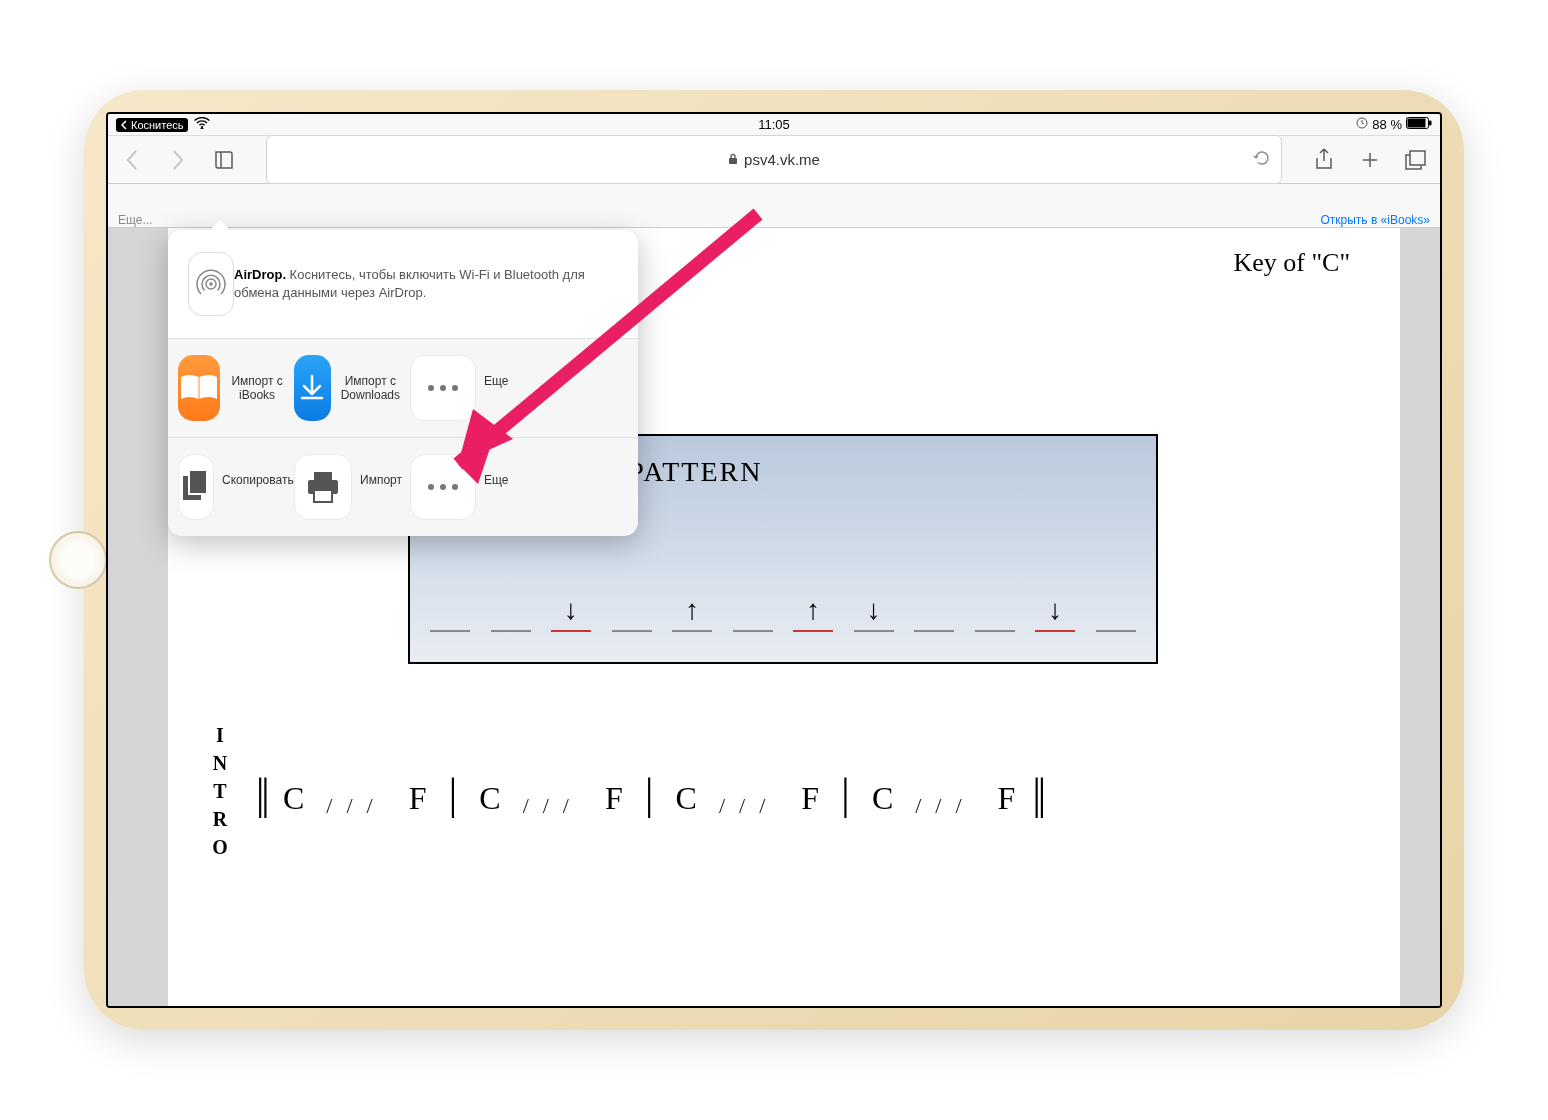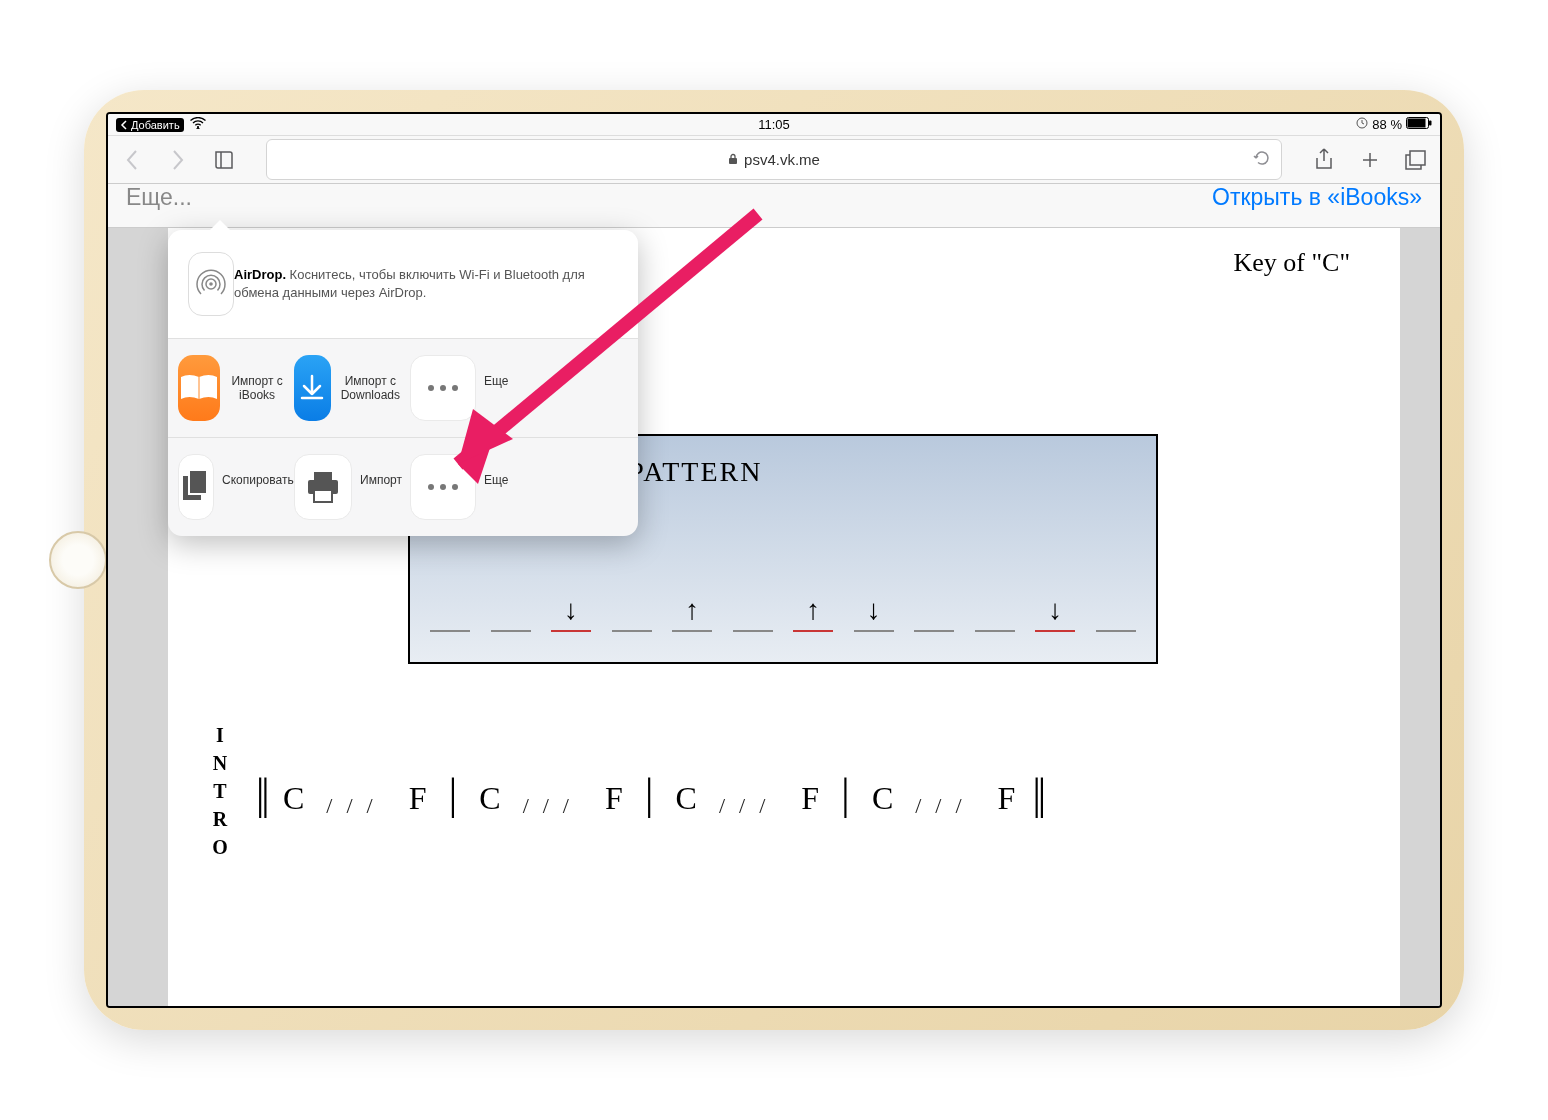--- a/index.html
+++ b/index.html
@@ -88,21 +88,21 @@
   width: 28px;
   height: 28px;
   display: flex;
   align-items: center;
   justify-content: center;
   color: #8e8e93;
 }
 .tb-btn.active { color: #5b5b5e; }
 .url-bar {
   flex: 1;
-  height: 41px;
+  height: 49px;
   background: #fff;
   border: 1px solid #d4d4d4;
   border-radius: 6px;
   display: flex;
   align-items: center;
   justify-content: center;
   gap: 6px;
   font-size: 15px;
   color: #333;
   margin: 0 10px;
@@ -111,24 +111,24 @@
 .url-reload {
   position: absolute;
   right: 10px;
   color: #8e8e93;
 }
 .sub-toolbar {
   height: 44px;
   background: #f8f8f8;
   border-bottom: 1px solid #ccc;
   display: flex;
-  align-items: flex-start;
+  align-items: flex-end;
   justify-content: space-between;
-  padding: 0 18px;
-  font-size: 23px;
+  padding: 0 10px;
+  font-size: 12px;
 }
 .more-label { color: #888; }
 .open-ibooks { color: #007aff; margin-left: 24px; }
 .content-area {
   position: absolute;
   top: 114px;
   left: 0;
   right: 0;
   bottom: 0;
   background: #d5d5d5;
@@ -315,21 +315,21 @@
   <div class="home-button"></div>
   <div class="camera"></div>
   <div class="screen">
 
     <div class="status-bar">
       <div class="status-left">
         <span class="back-app">
           <svg width="8" height="10" viewBox="0 0 8 10">
               <path d="M6 1 L2 5 L6 9" stroke="#fff" fill="none" stroke-width="1.5"></path>
             </svg>
-          <span>Добавить</span>
+          <span>Коснитесь</span>
         </span>
         <span class="wifi-icon">
           <svg width="16" height="12" viewBox="0 0 16 12">
               <path d="M8 11 L8 11 M8 11 a1 1 0 1 0 0.001 0 M3 6 a7 7 0 0 1 10 0 M0.5 3.5 a11 11 0 0 1 15 0 M5.3 8.3 a4 4 0 0 1 5.4 0" stroke="#000" fill="none" stroke-width="1.3"></path>
               <circle cx="8" cy="10" r="1.1" fill="#000"></circle>
             </svg>
         </span>
       </div>
       <div class="status-center">11:05</div>
       <div class="status-right">

